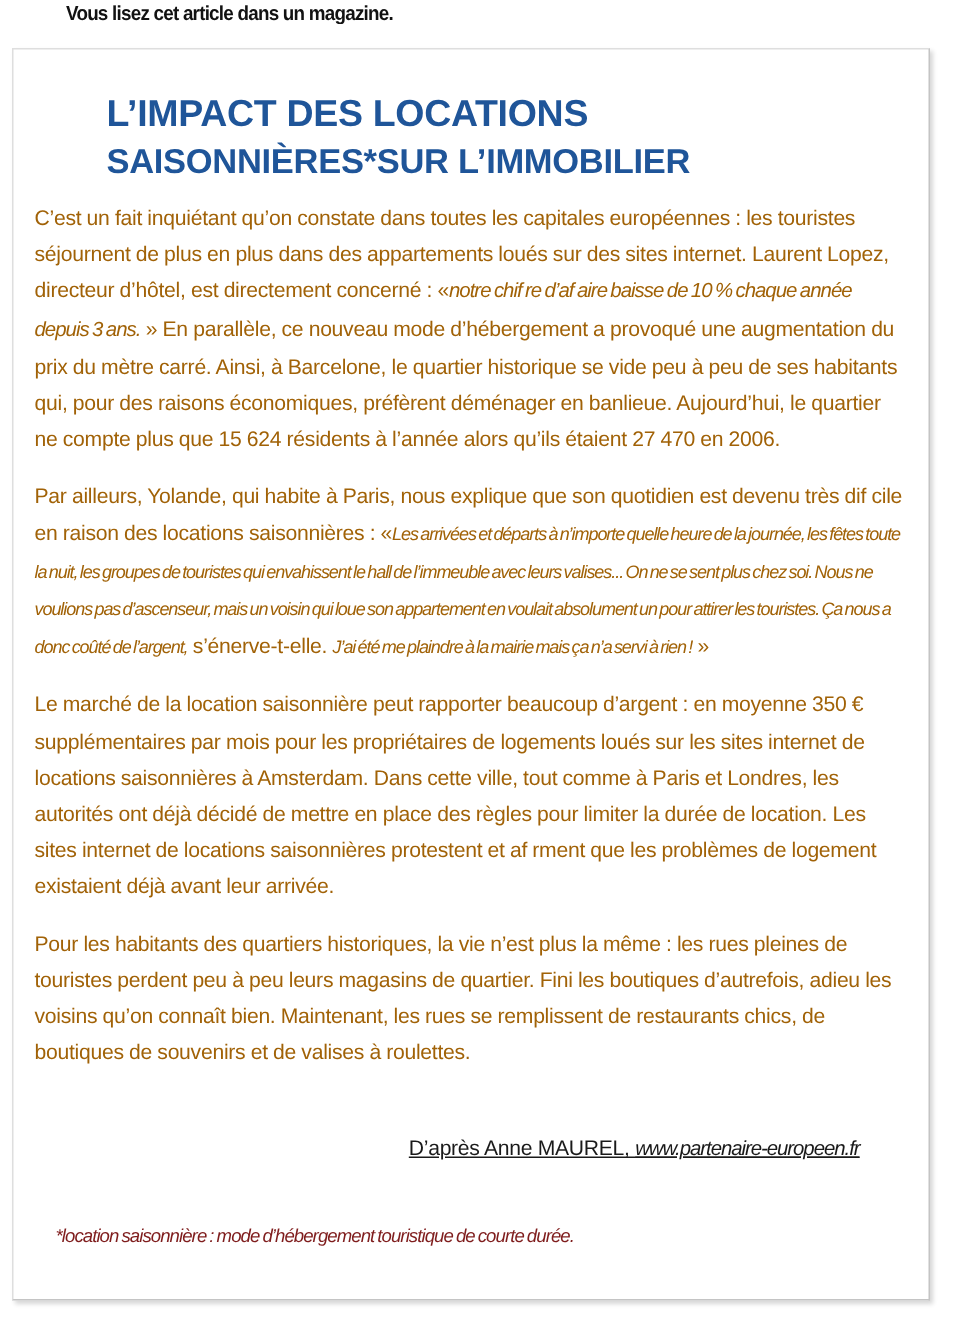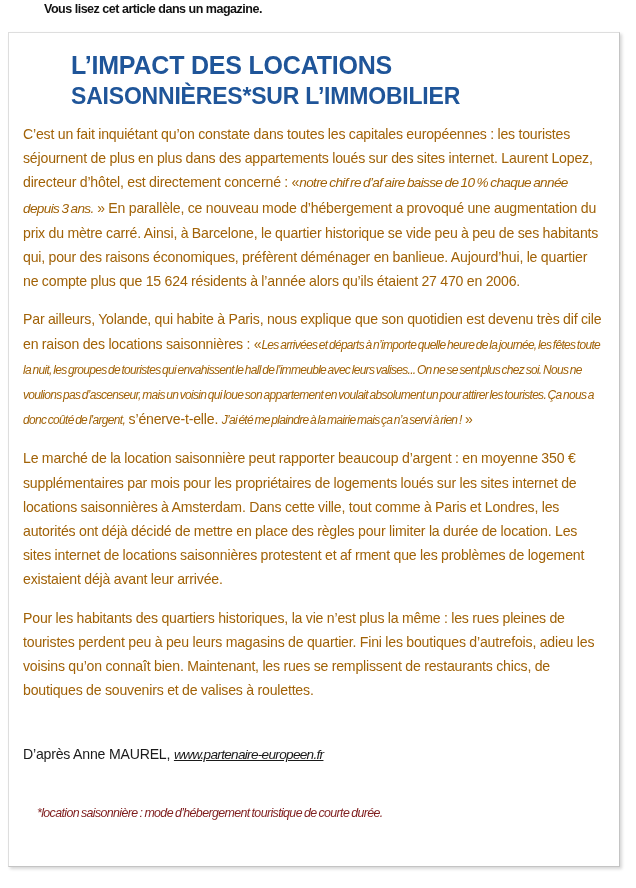--- a/index.html
+++ b/index.html
@@ -41,21 +41,21 @@
     background: #ffffff;
     border: 1px solid #dedede;
     border-right-color: #c4c4c4;
     border-bottom-color: #c4c4c4;
     box-shadow: 2px 2px 3px rgba(0,0,0,0.16);
     box-sizing: border-box;
     padding: 0;
   }
 
   .title-block {
-    margin: 17px 0 0 0;
+    margin: 28px 0 0 0;
     padding: 0 14px 0 62px;
   }
   .title-line {
     color: #1F5599;
     font-family: "Liberation Sans", sans-serif;
     font-weight: bold;
     font-size: 25px;
     line-height: 31px;
     letter-spacing: -0.2px;
     white-space: nowrap;
@@ -86,24 +86,26 @@
   }
   p.para .q-narrow {
     font-style: italic;
     letter-spacing: -0.7px;
     word-spacing: -1.1px;
     font-size: 12px;
   }
 
   .attribution {
     margin: 44px 32px 0 0;
+    text-align: right;
     font-family: "Liberation Sans", sans-serif;
     font-size: 14.1px;
     letter-spacing: -0.2px;
     color: #1a1a1a;
+    text-decoration: underline;
   }
   .attribution .url {
     font-style: italic;
     text-decoration: underline;
     letter-spacing: -0.7px;
     font-size: 13.6px;
   }
 
   .footnote {
     margin: 44px 0 0 14px;

